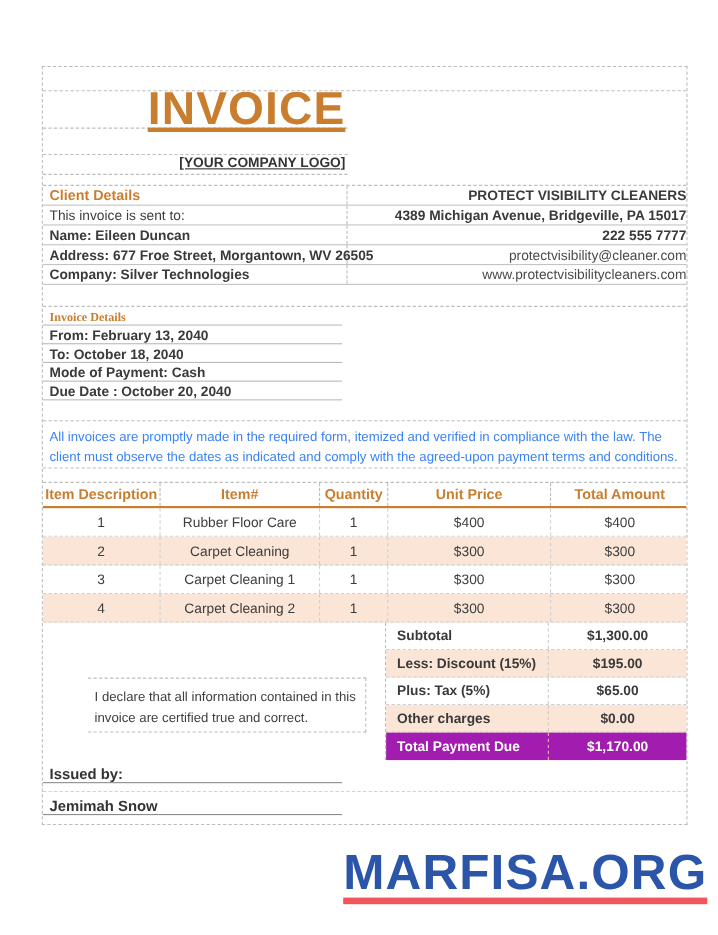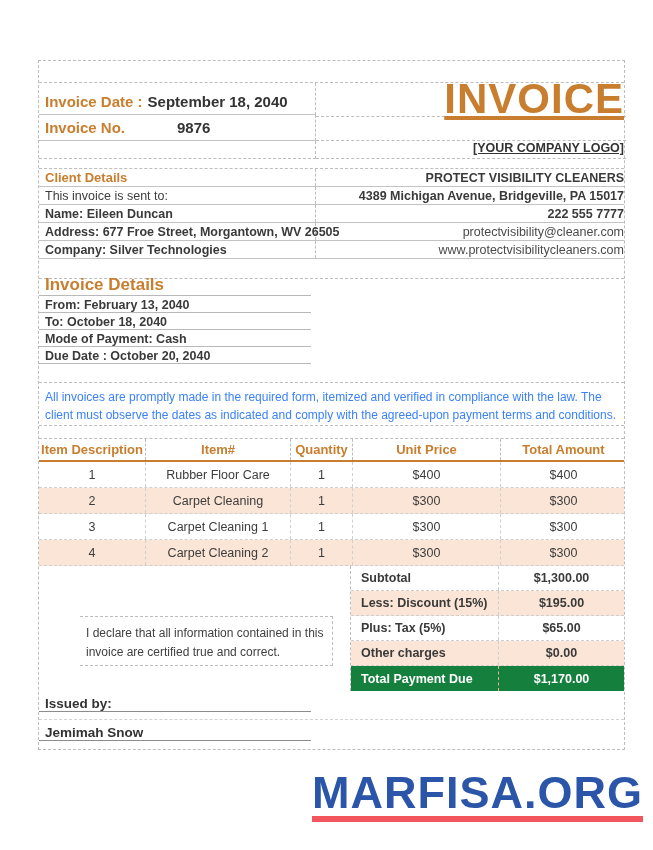--- a/index.html
+++ b/index.html
@@ -71,21 +71,21 @@
   .decl { position:absolute; left:0px; top:50px; width:253px; height:50px;
     border:1px dashed #bdbdbd; border-left:none; padding:7px 6px 0 6px;
     font-size:12px; line-height:1.55; color:#3f3f3f;margin-left:41px; }
   .bottom-right { width:273px; }
   .tot-row { display:grid; grid-template-columns:148px 125px; height:25px;
     border-bottom:1px dashed #cfcfcf; }
   .tot-row .tl { display:flex; align-items:center; padding-left:10px; font-size:12.5px;
     font-weight:bold; color:#3a3a3a; border-right:1px dashed #cfcfcf; }
   .tot-row .tv { display:flex; align-items:center; justify-content:center; font-size:12.5px;
     font-weight:bold; color:#3a3a3a; }
-  .tot-row.grand { background:#15803d; border-bottom:none; }
+  .tot-row.grand { background:#a21caf; border-bottom:none; }
   .tot-row.grand .tl, .tot-row.grand .tv { color:#ffffff; }
   .tot-row.grand .tl { border-right:1px dashed #e3b98c; }
 
   
   .sig-row { height:29px; border-bottom:1px dashed #d2d2d2; }
   .sig-row:last-child { border-bottom:none; }
   .sig-cell { width:272px; height:21px; border-bottom:1.5px solid #8c8c8c;
     display:flex; align-items:flex-end; padding-left:6px; font-size:13.5px;
     font-weight:bold; color:#333; }
 
@@ -96,31 +96,20 @@
   .brand-bar { height:6px; background:#f2565c; margin-top:1px; }
 </style>
 </head>
 <body>
 
 <div class="sheet">
 
   <div class="r-top dashed-b"></div>
 
   <div class="hdr">
-    <div class="hdr-left">
-      <div class="h-date solid-b">
-        <span class="lbl accent">Invoice Date :</span>
-        <span class="val">September 18, 2040</span>
-      </div>
-      <div class="h-no solid-b">
-        <span class="lbl accent">Invoice No.</span>
-        <span class="val">9876</span>
-      </div>
-      <div class="h-sub dashed-b"></div>
-    </div>
     <div class="hdr-right">
       <div class="h-title dashed-b">INVOICE</div>
       <div class="h-mid dashed-b"></div>
       <div class="h-logo dashed-b">[YOUR COMPANY LOGO]</div>
     </div>
   </div>
 
   <div class="gap10 dashed-b"></div>
 
   <div>
@@ -143,21 +132,21 @@
     <div class="det-row solid-b">
       <div class="l b">Company: Silver Technologies</div>
       <div class="r small">www.protectvisibilitycleaners.com</div>
     </div>
   </div>
 
   <div class="empty20 dashed-b"></div>
 
   <div>
     <div class="inv-row">
-      <div class="inv-cell inv-under accent" style="font-size:17px;">Invoice Details</div>
+      <div class="inv-cell inv-under accent" style="font-size:11px;font-family:Liberation Serif, serif;">Invoice Details</div>
     </div>
     <div class="inv-row">
       <div class="inv-cell inv-under b">From: February 13, 2040</div>
     </div>
     <div class="inv-row">
       <div class="inv-cell inv-under b">To: October 18, 2040</div>
     </div>
     <div class="inv-row">
       <div class="inv-cell inv-under b">Mode of Payment: Cash</div>
     </div>

